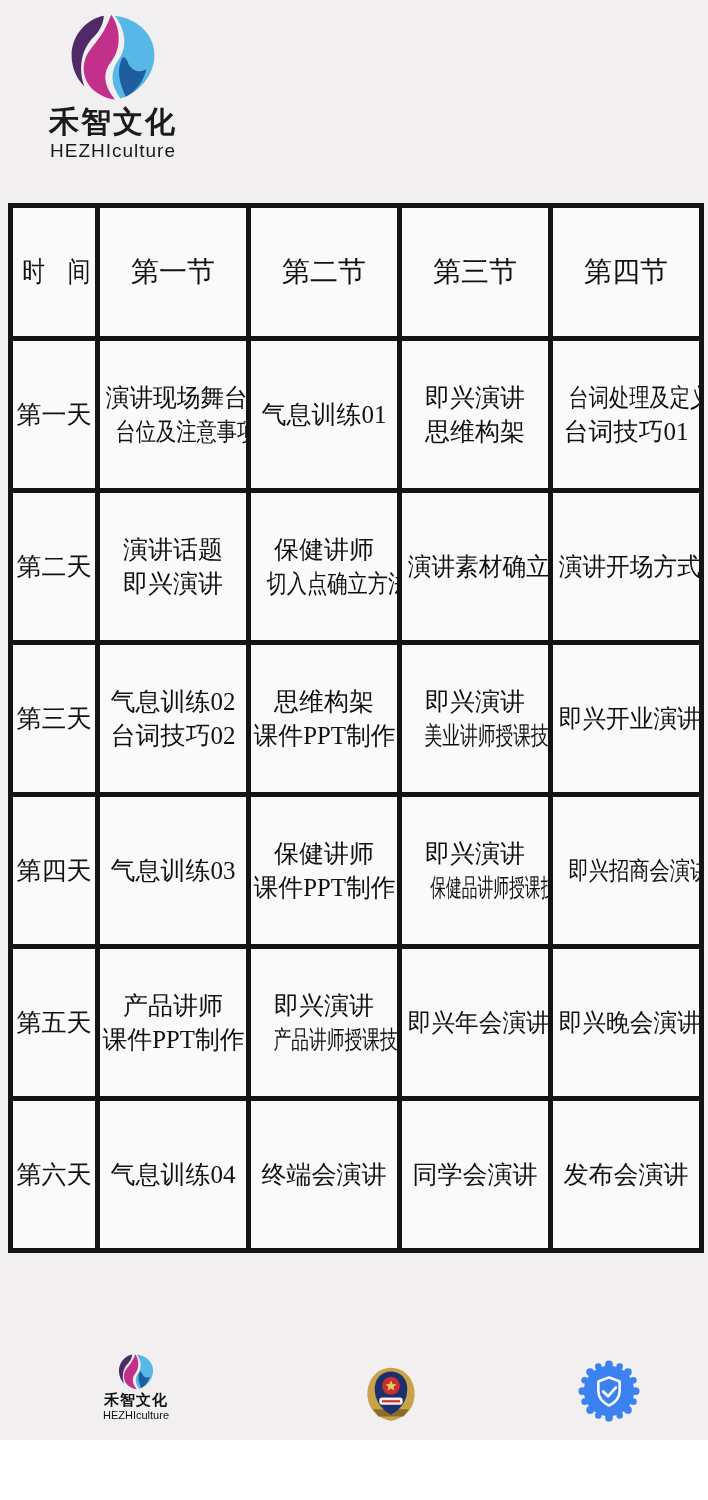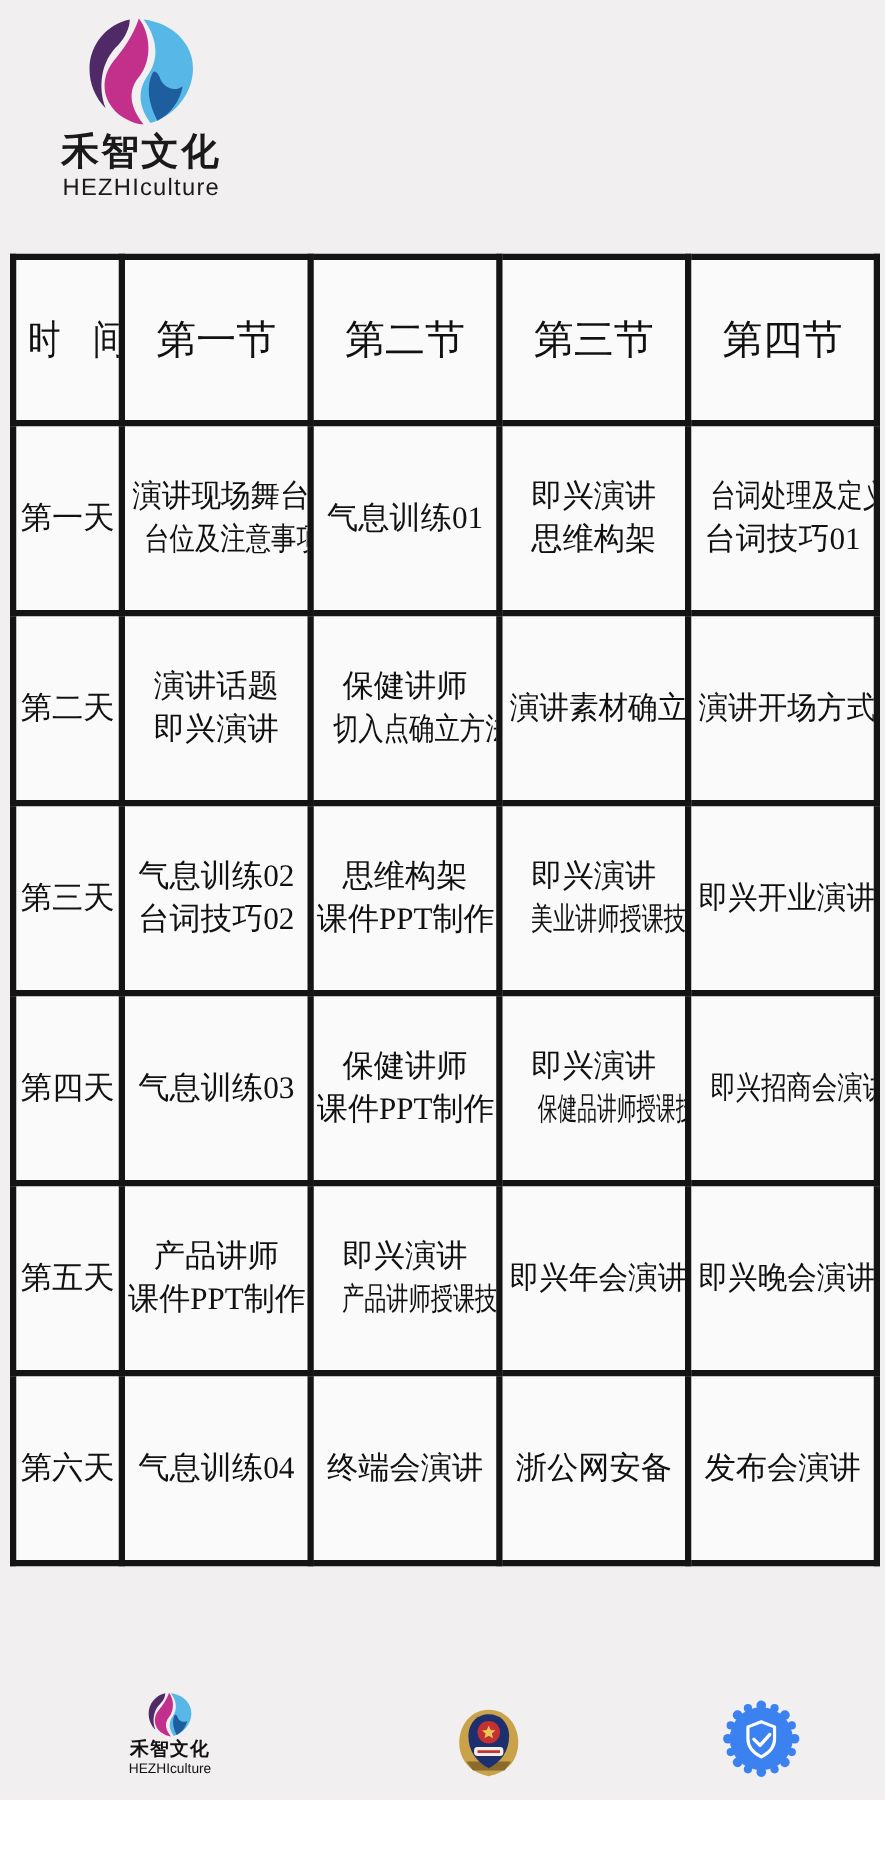--- a/index.html
+++ b/index.html
@@ -30,21 +30,21 @@
   }
   .schedule col.c-time{width:87px;}
   .schedule col.c-s{width:151px;}
   .schedule th,.schedule td{
     border:5px solid #141414;
     text-align:center;vertical-align:middle;
     padding:0 2px;overflow:hidden;background:#fafafa;
   }
   .schedule thead tr{height:133px;}
   .schedule tbody tr{height:152px;}
-  .schedule th{font-size:32px;font-weight:normal;}
+  .schedule th{font-size:28px;font-weight:normal;}
   .day{font-size:27px;}
   .line{display:block;font-size:25px;line-height:34px;white-space:nowrap;transform-origin:50% 50%;}
   .line:empty{display:none;}
   .hline{display:block;white-space:nowrap;transform-origin:50% 50%;}
   
   .footer{
     position:absolute;left:0;top:1346px;width:708px;
     display:grid;grid-template-columns:272px 238px 198px;
   }
   .fcol{display:flex;flex-direction:column;align-items:center;}
@@ -254,21 +254,21 @@
         <td class="day">
             <span class="line fit">第六天</span>
           </td>
         <td>
             <span class="line fit">气息训练04</span>
           </td>
         <td>
             <span class="line fit">终端会演讲</span>
           </td>
         <td>
-            <span class="line fit">浙公网安备</span>
+            <span class="line fit">同学会演讲</span>
           </td>
         <td>
             <span class="line fit">发布会演讲</span>
           </td>
       </tr>
     </tbody>
   </table>
 
   <div class="footer">
     <div class="fcol">

